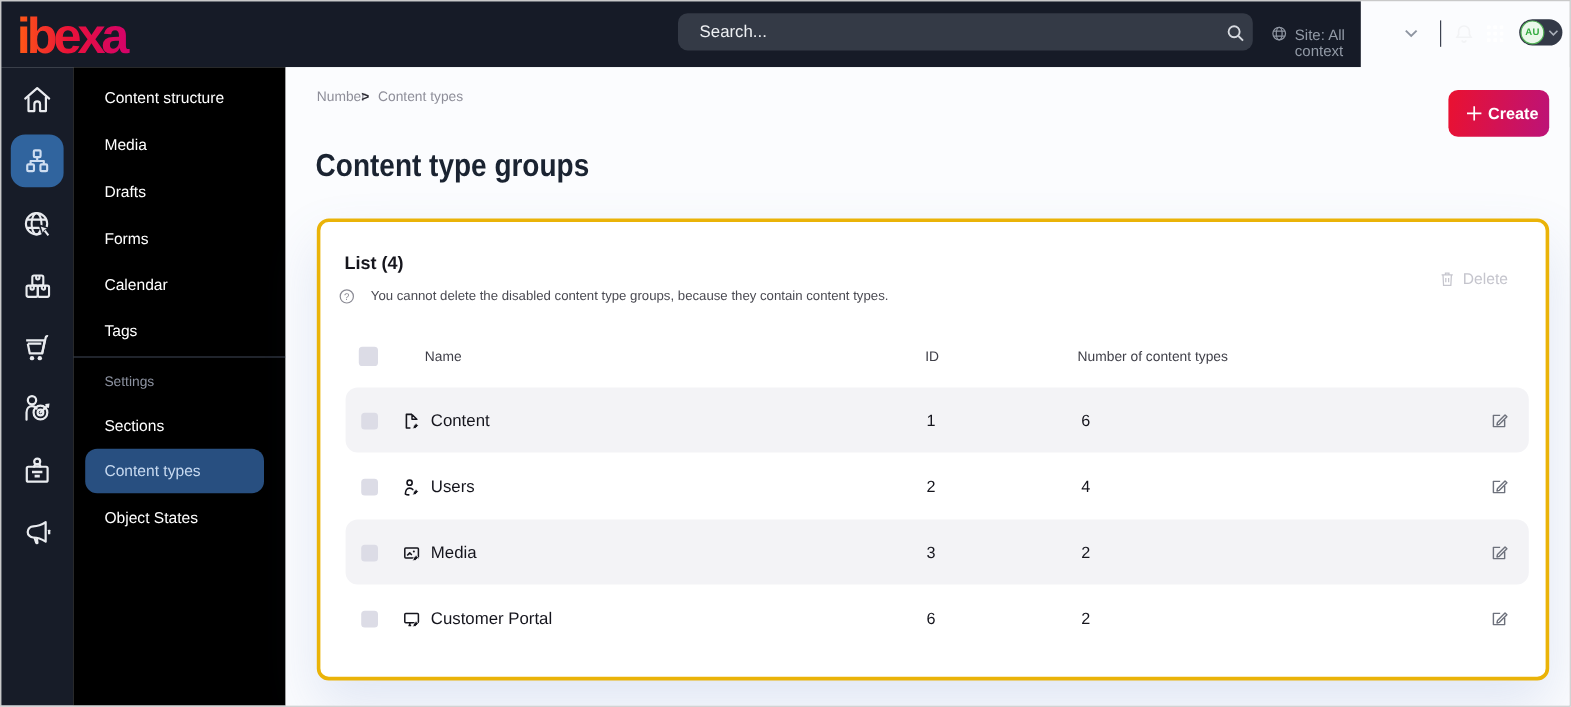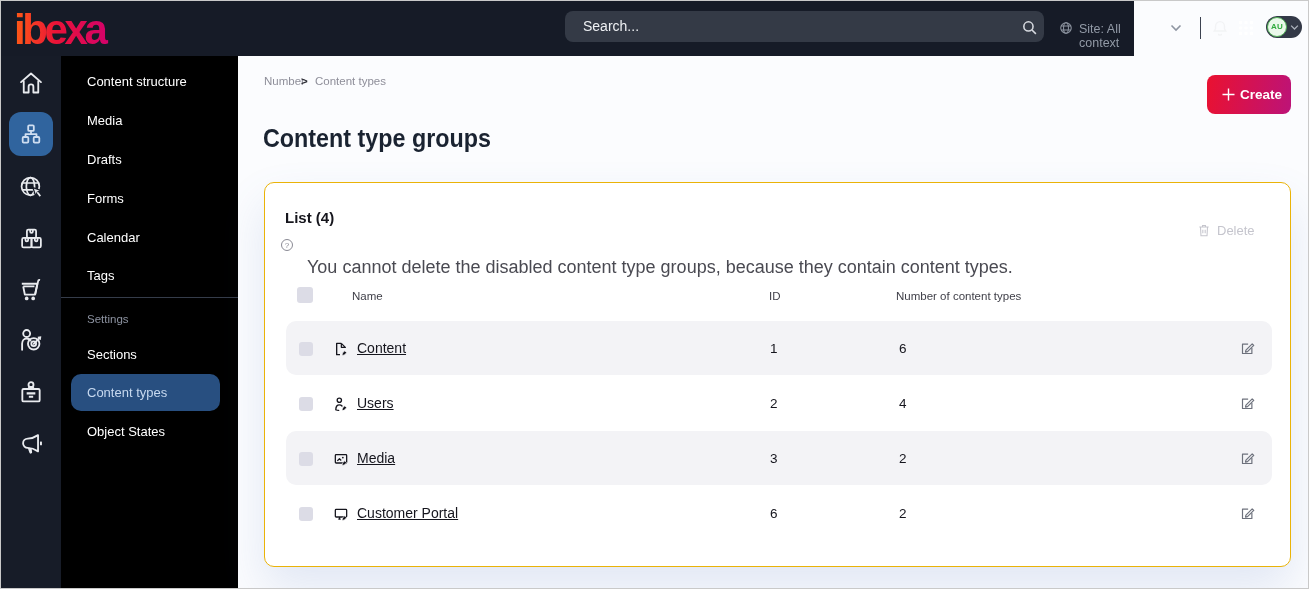--- a/index.html
+++ b/index.html
@@ -6,24 +6,24 @@
 html,body{width:1309px;height:589px;overflow:hidden}
 body{font-family:"Liberation Sans",sans-serif;position:relative;background:#fbfcfe;border:1px solid #c9c9c9}
 .abs{position:absolute}
 .topbar{left:0;top:0;width:1133px;height:55px;background:#161b27}
 .rail{left:0;top:55px;width:60px;height:532px;background:#171c28}
 .menu{left:60px;top:55px;width:177px;height:532px;background:#000000}
 .main{left:237px;top:55px;width:1070px;height:532px;background:#fbfcfe}
 .searchbox{left:564px;top:10px;width:479px;height:31px;background:#343a46;border-radius:8px;color:#eef0f3;font-size:14px;line-height:31px;padding-left:18px}
 .topgray{color:#929aa6;font-size:13.5px}
 .menuitem{left:26px;width:150px;height:39px;line-height:39px;color:#fff;font-size:13px}
-.card{left:263px;top:181px;width:1027px;height:385px;background:#fff;border:1px solid #eab308;border-radius:10px;box-shadow:0 22px 45px rgba(95,125,190,.16)}
+.card{left:263px;top:181px;width:1027px;height:385px;background:#fff;border:3px solid #eab308;border-radius:10px;box-shadow:0 22px 45px rgba(95,125,190,.16)}
 .stripe{left:21px;width:986px;height:54px;background:#f3f3f6;border-radius:10px}
 .cb{width:14px;height:14px;background:#dcdce6;border-radius:3px}
-.rowlink{font-size:14px;color:#15151d;text-decoration:underline;font-weight:400}
+.rowlink{font-size:14px;color:#15151d;font-weight:400}
 .num{font-size:13.5px;color:#15151d}
 svg{display:block}
 </style>
 </head>
 <body>
 
 <div class="abs topbar">
   <svg class="abs" style="left:13px;top:0px" width="100" height="50" viewBox="0 0 100 50">
     <defs>
         <linearGradient id="lg" x1="0" y1="0" x2="1" y2="0">
@@ -149,21 +149,21 @@
     <svg class="abs" style="left:15px;top:13px" width="13" height="13" viewBox="0 0 13 13" fill="none" stroke="#fff" stroke-width="1.4">
         <path d="M6.5 0.5 V12.5 M0.5 6.5 H12.5"></path>
       </svg>
     <span class="abs" style="left:33px;top:12px;font-size:13.5px;font-weight:bold">Create</span>
   </div>
 </div>
 
 <div class="abs card">
   <div class="abs" style="left:20px;top:26px;font-size:15px;font-weight:bold;color:#16161d">List (4)</div>
   <div class="abs" style="left:16px;top:56px;width:12px;height:12px;border:1.2px solid #8a8a94;border-radius:50%;color:#8a8a94;font-size:8px;text-align:center;line-height:11px">?</div>
-  <div class="abs" style="left:42px;top:74px;font-size:18px;color:#4a4a52">You cannot delete the disabled content type groups, because they contain content types.</div>
+  <div class="abs" style="left:42px;top:56px;font-size:11px;color:#4a4a52">You cannot delete the disabled content type groups, because they contain content types.</div>
   <svg class="abs" style="left:932px;top:40px" width="14" height="15" viewBox="0 0 24 24" fill="none" stroke="#c5c5cd" stroke-width="1.8">
       <path d="M4 6 H20 M9.5 6 V3.5 H14.5 V6 M6 6 L6.8 21 H17.2 L18 6"></path>
       <path d="M10 10.5 V16.5 M14 10.5 V16.5"></path>
     </svg>
   <div class="abs" style="left:952px;top:40px;font-size:13px;color:#c5c5cd">Delete</div>
 
   <div class="abs cb" style="left:32px;top:104px;width:16px;height:16px"></div>
   <div class="abs" style="left:87px;top:107px;font-size:11.5px;color:#3f3f48">Name</div>
   <div class="abs" style="left:504px;top:107px;font-size:11.5px;color:#3f3f48">ID</div>
   <div class="abs" style="left:631px;top:107px;font-size:11.5px;color:#3f3f48">Number of content types</div>

